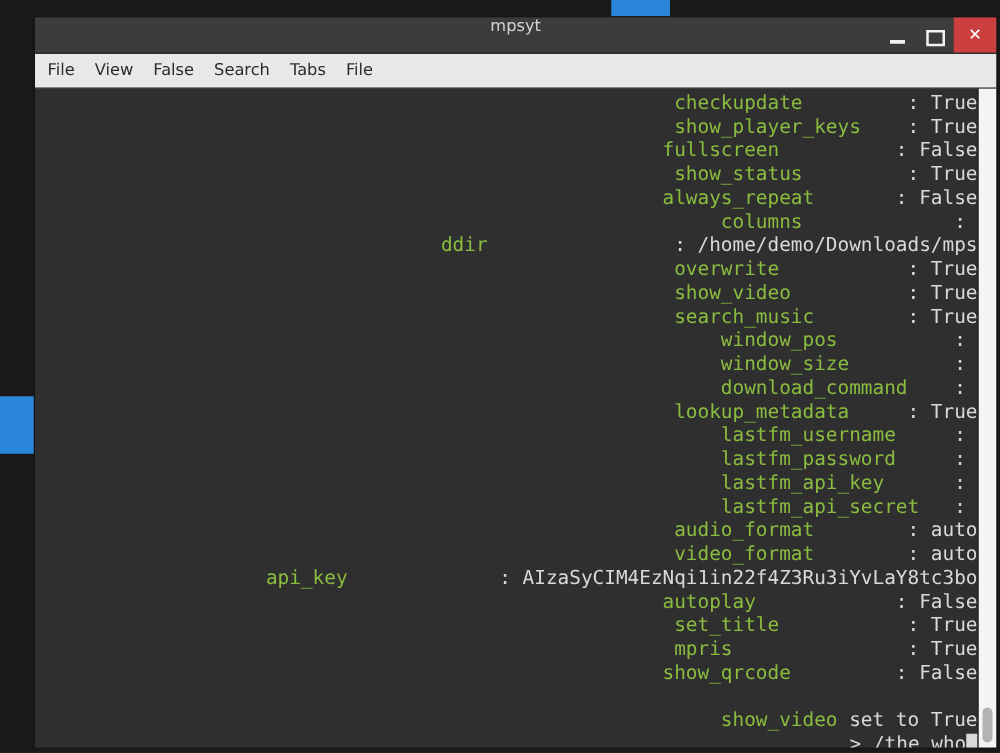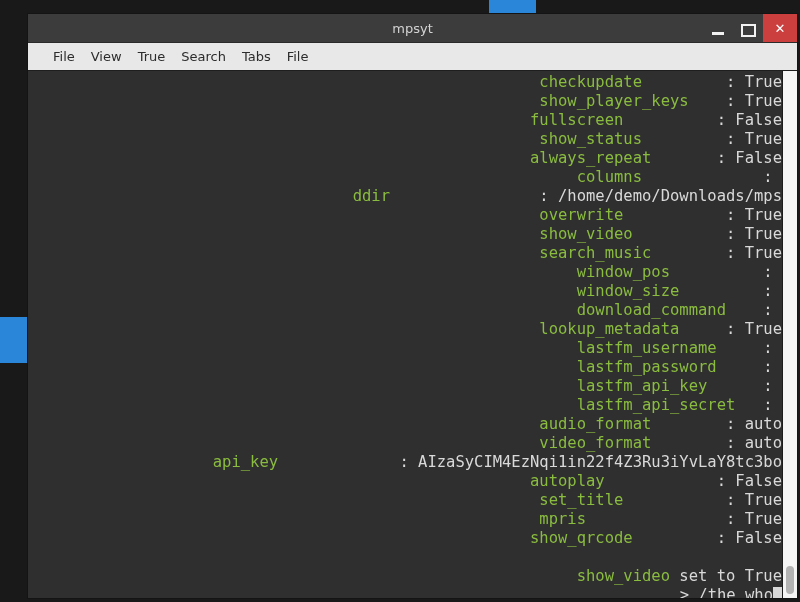--- a/index.html
+++ b/index.html
@@ -13,37 +13,37 @@
   .accent-left{left:0;top:317px;width:28px;height:46px;}
 
   .window{
     position:absolute;left:28px;top:14px;width:769px;height:584px;
     background:var(--terminal-bg,#2f2f2f);
     box-shadow:0 0 0 1px #141414;
     display:flex;flex-direction:column;
   }
   .titlebar{
     height:28px;flex:0 0 28px;background:var(--titlebar-bg,#3c3c3c);
-    display:flex;align-items:center;position:relative;
+    display:flex;align-items:flex-start;position:relative;
     border-bottom:1px solid #2a2a2a;
   }
   .title{
     position:absolute;left:0;right:0;text-align:center;
     color:#d3d3d3;font-size:13px;pointer-events:none;
   }
   .controls{margin-left:auto;display:flex;align-items:stretch;height:100%;position:relative;}
   .btn{width:30px;display:flex;align-items:center;justify-content:center;cursor:pointer;}
   .minbar{display:block;width:12px;height:3px;background:#f2f2f2;margin-top:10px;}
   .maxbox{display:block;width:11px;height:9px;border:2px solid #f2f2f2;background:#3c3c3c;margin-top:4px;}
   .btn-close{width:34px;background:var(--close-red,#cb3f3f);}
   .close-x{color:#fff;font-size:13px;font-weight:bold;line-height:1;}
 
   .menubar{
     height:27px;flex:0 0 27px;background:var(--menubar-bg,#e8e8e8);
-    display:flex;align-items:center;padding-left:17px;
+    display:flex;align-items:center;padding-left:2px;
     border-bottom:1px solid #1e1e1e;
   }
   .menu-item{
     color:#2c2c2c;font-size:13px;padding:4px 8px;cursor:pointer;border-radius:2px;
   }
 
   .termwrap{flex:1;display:flex;min-height:0;}
   .terminal{
     flex:1;background:var(--terminal-bg,#2f2f2f);
     color:var(--terminal-fg,#d9d9d9);
@@ -85,21 +85,21 @@
       </div>
       <div class="btn btn-close">
         <span class="close-x">✕</span>
       </div>
     </div>
   </div>
 
   <div class="menubar" id="menubar">
       <div class="menu-item">File</div>
       <div class="menu-item">View</div>
-      <div class="menu-item">True</div>
+      <div class="menu-item">False</div>
       <div class="menu-item">Search</div>
       <div class="menu-item">Tabs</div>
       <div class="menu-item">File</div>
     </div>
 
   <div class="termwrap">
     <div class="terminal" id="terminal"><div><span class="green">  checkupdate         </span><span>: True</span></div><div><span class="green">  show_player_keys    </span><span>: True</span></div><div><span class="green">  fullscreen          </span><span>: False</span></div><div><span class="green">  show_status         </span><span>: True</span></div><div><span class="green">  always_repeat       </span><span>: False</span></div><div><span class="green">  columns             </span><span>: </span></div><div><span class="green">  ddir                </span><span>: /home/demo/Downloads/mps</span></div><div><span class="green">  overwrite           </span><span>: True</span></div><div><span class="green">  show_video          </span><span>: True</span></div><div><span class="green">  search_music        </span><span>: True</span></div><div><span class="green">  window_pos          </span><span>: </span></div><div><span class="green">  window_size         </span><span>: </span></div><div><span class="green">  download_command    </span><span>: </span></div><div><span class="green">  lookup_metadata     </span><span>: True</span></div><div><span class="green">  lastfm_username     </span><span>: </span></div><div><span class="green">  lastfm_password     </span><span>: </span></div><div><span class="green">  lastfm_api_key      </span><span>: </span></div><div><span class="green">  lastfm_api_secret   </span><span>: </span></div><div><span class="green">  audio_format        </span><span>: auto</span></div><div><span class="green">  video_format        </span><span>: auto</span></div><div><span class="green">  api_key             </span><span>: AIzaSyCIM4EzNqi1in22f4Z3Ru3iYvLaY8tc3bo</span></div><div><span class="green">  autoplay            </span><span>: False</span></div><div><span class="green">  set_title           </span><span>: True</span></div><div><span class="green">  mpris               </span><span>: True</span></div><div><span class="green">  show_qrcode         </span><span>: False</span></div><div> </div><div><span class="green">show_video</span><span> set to True</span></div><div><span>&gt; /the who</span><span class="cursor"></span></div></div>
     <div class="scrollbar">
       <div class="scroll-thumb"></div>
     </div>

